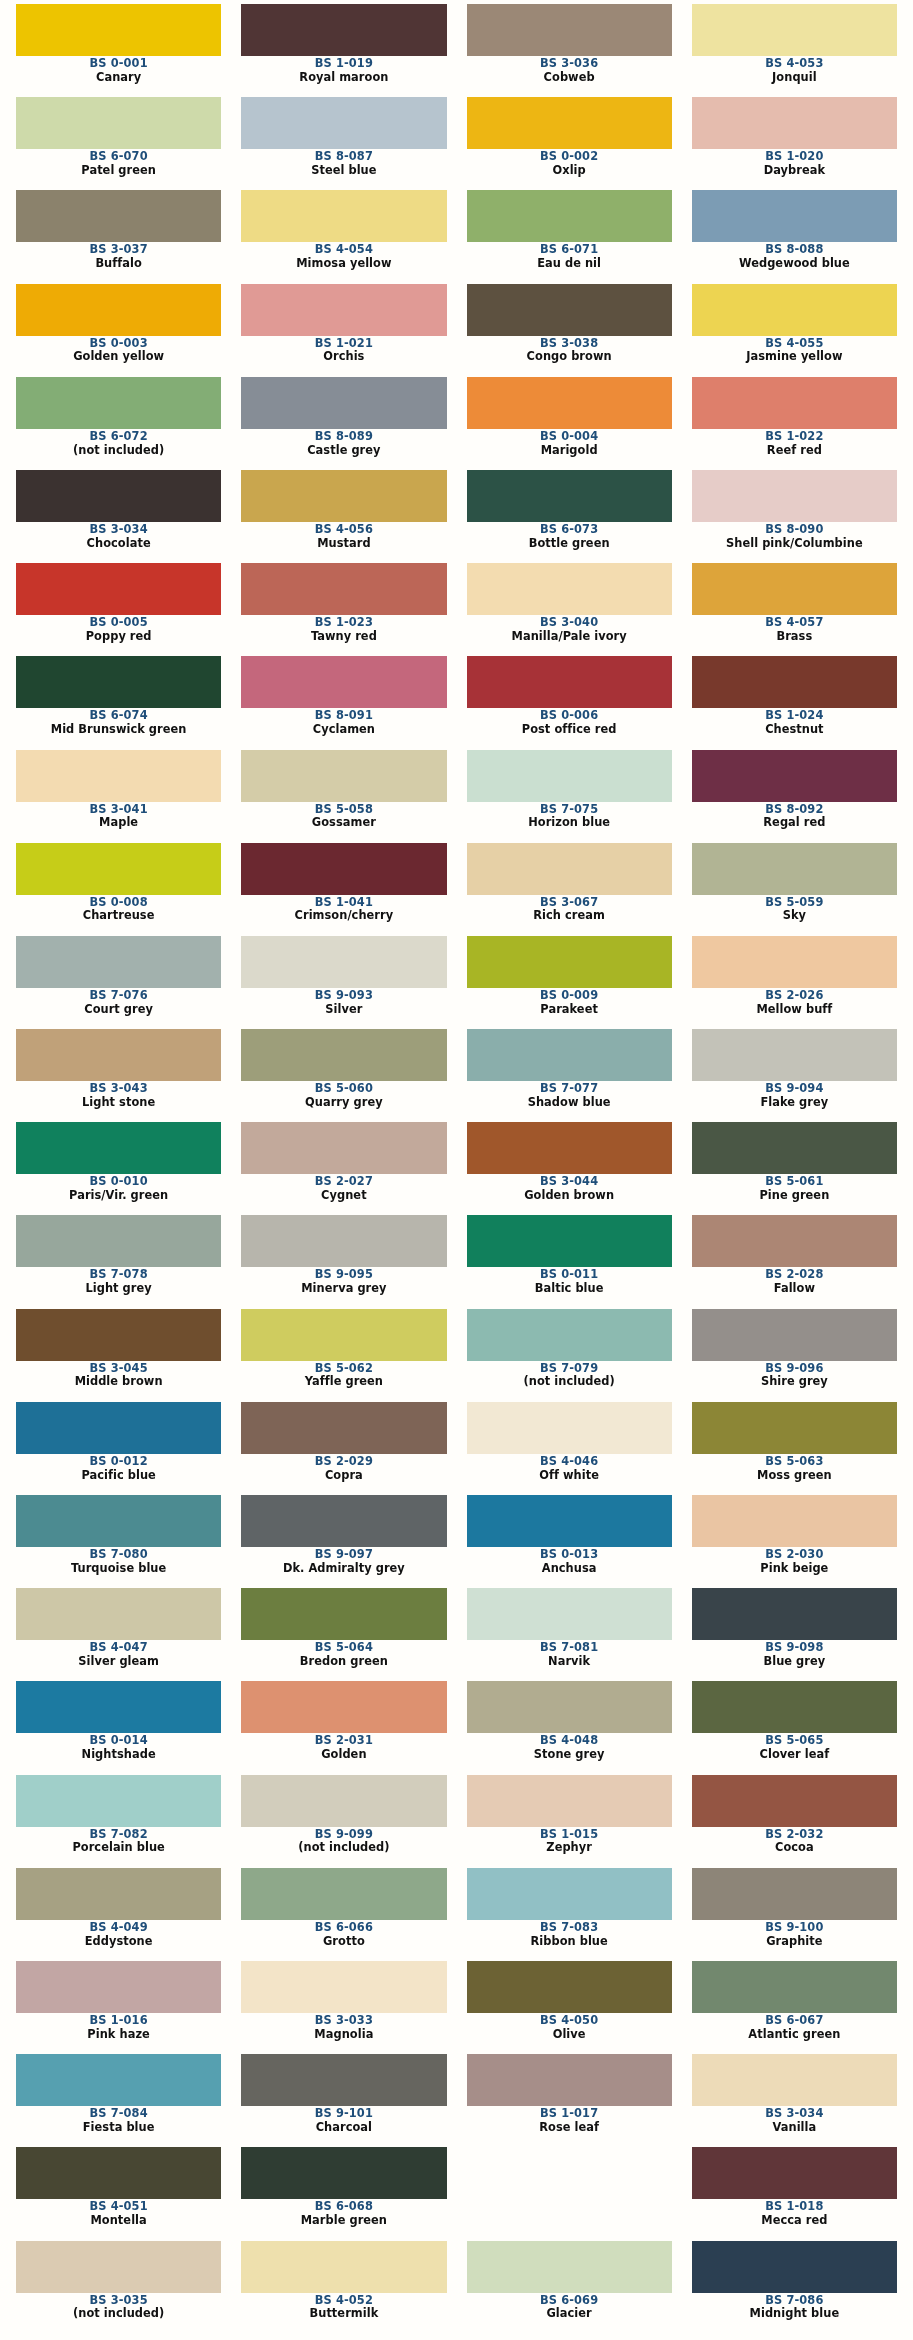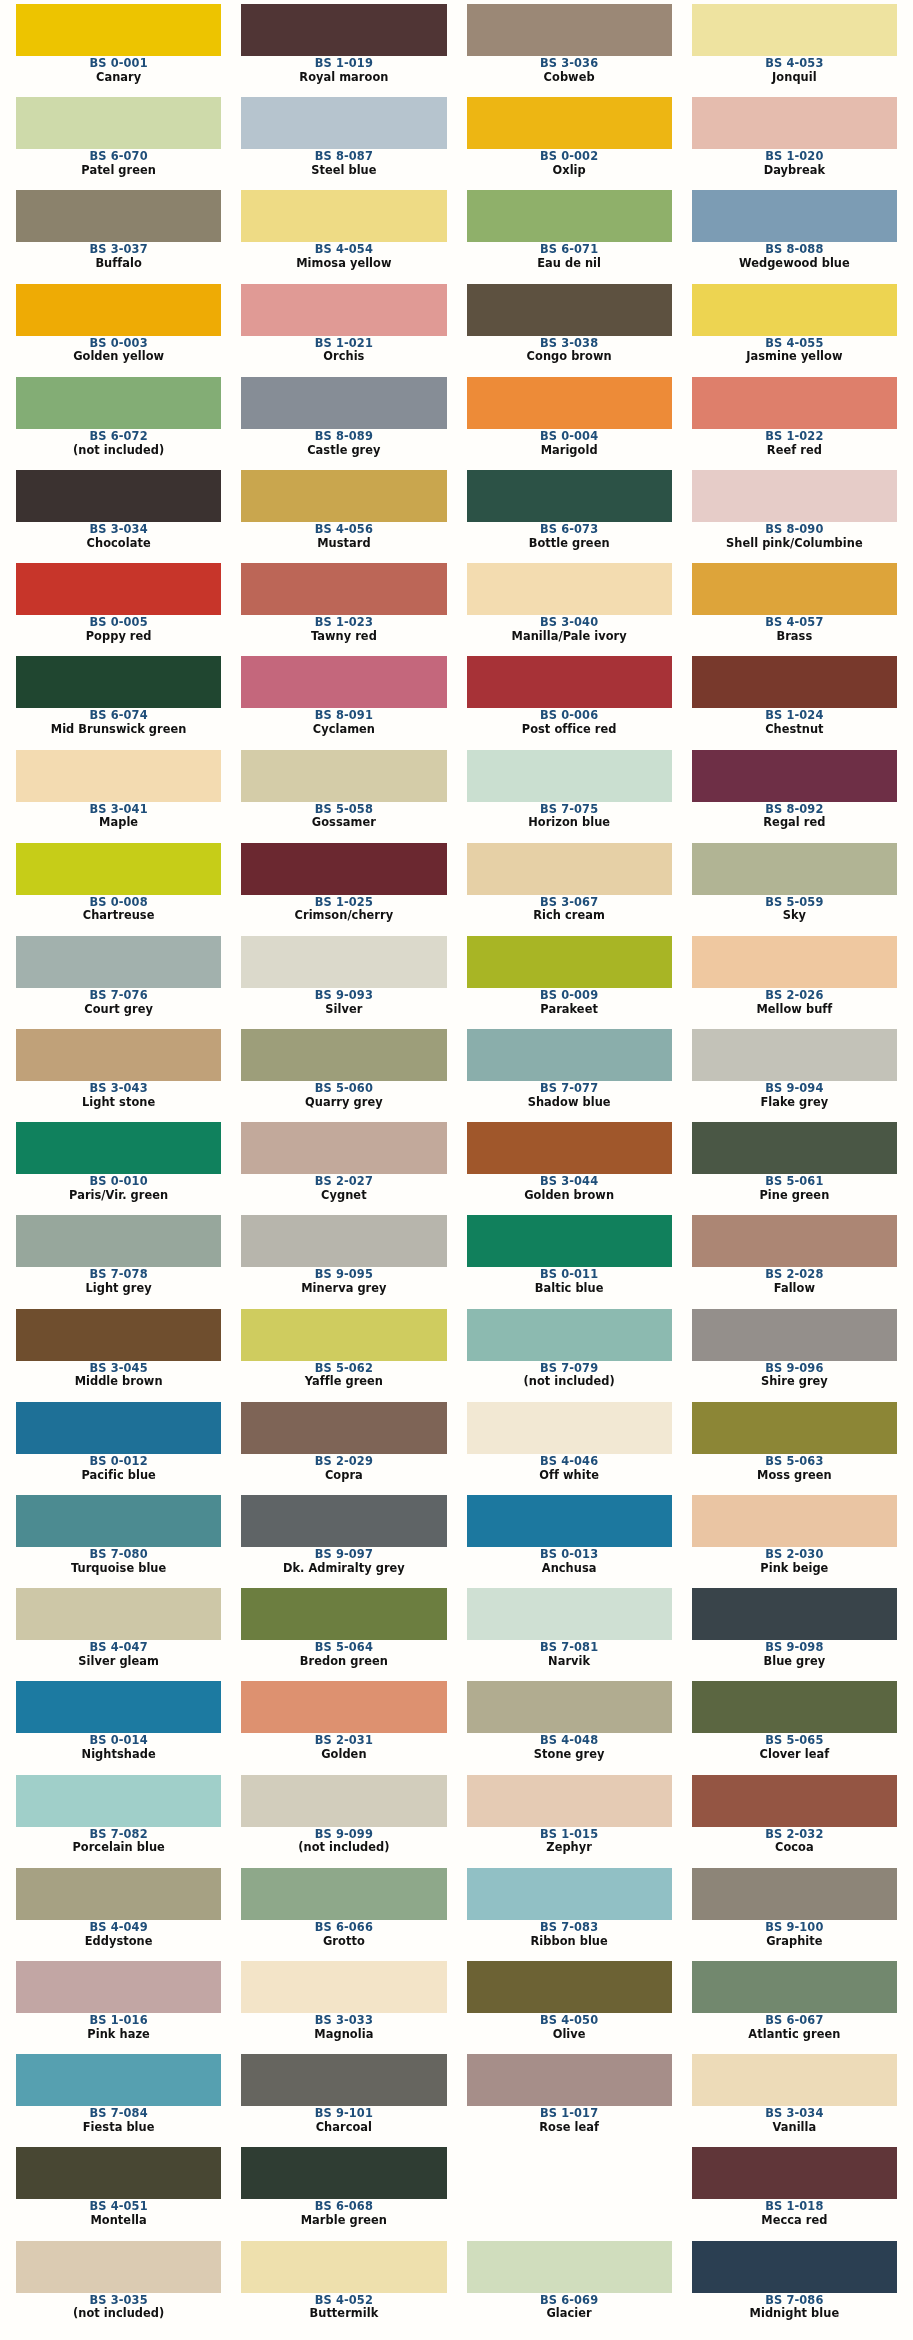--- a/index.html
+++ b/index.html
@@ -317,21 +317,21 @@
     <div class="swatch-cell">
       <div class="swatch-chip" style="background: rgb(198, 205, 24);"></div>
       <div class="swatch-labels">
         <span class="swatch-code">BS 0-008</span>
         <span class="swatch-name">Chartreuse</span>
       </div>
     </div>
     <div class="swatch-cell">
       <div class="swatch-chip" style="background: rgb(107, 40, 48);"></div>
       <div class="swatch-labels">
-        <span class="swatch-code">BS 1-025</span>
+        <span class="swatch-code">BS 1-041</span>
         <span class="swatch-name">Crimson/cherry</span>
       </div>
     </div>
     <div class="swatch-cell">
       <div class="swatch-chip" style="background: rgb(230, 208, 166);"></div>
       <div class="swatch-labels">
         <span class="swatch-code">BS 3-067</span>
         <span class="swatch-name">Rich cream</span>
       </div>
     </div>

